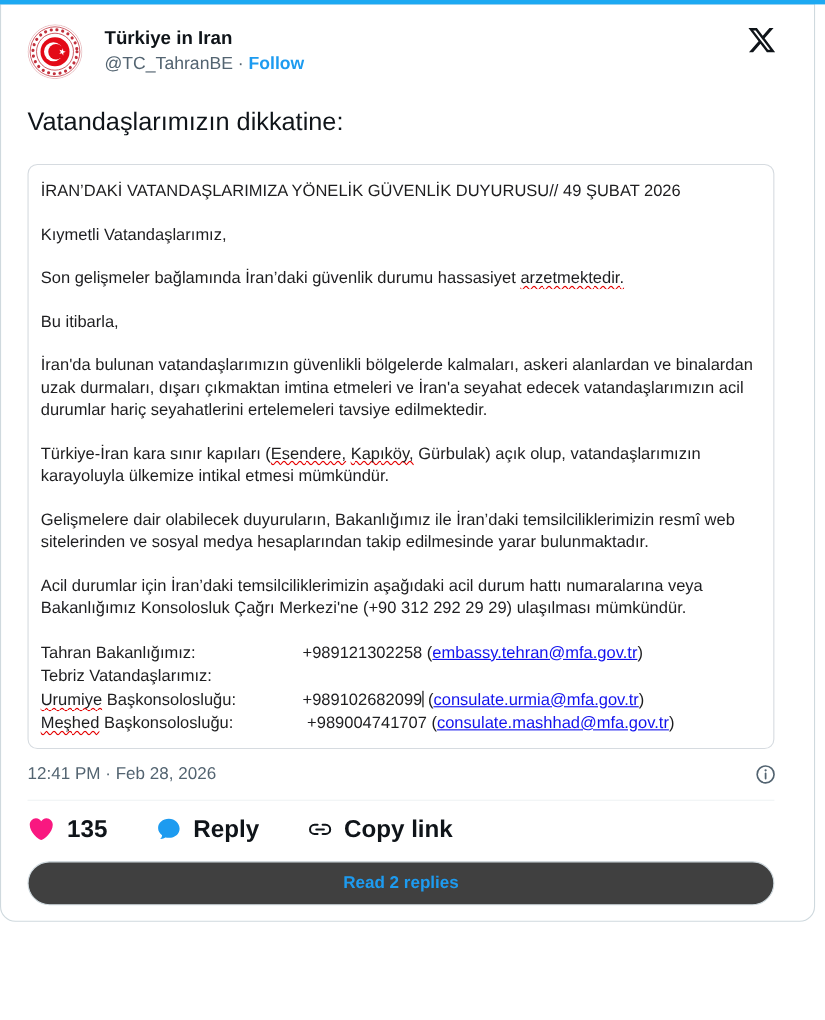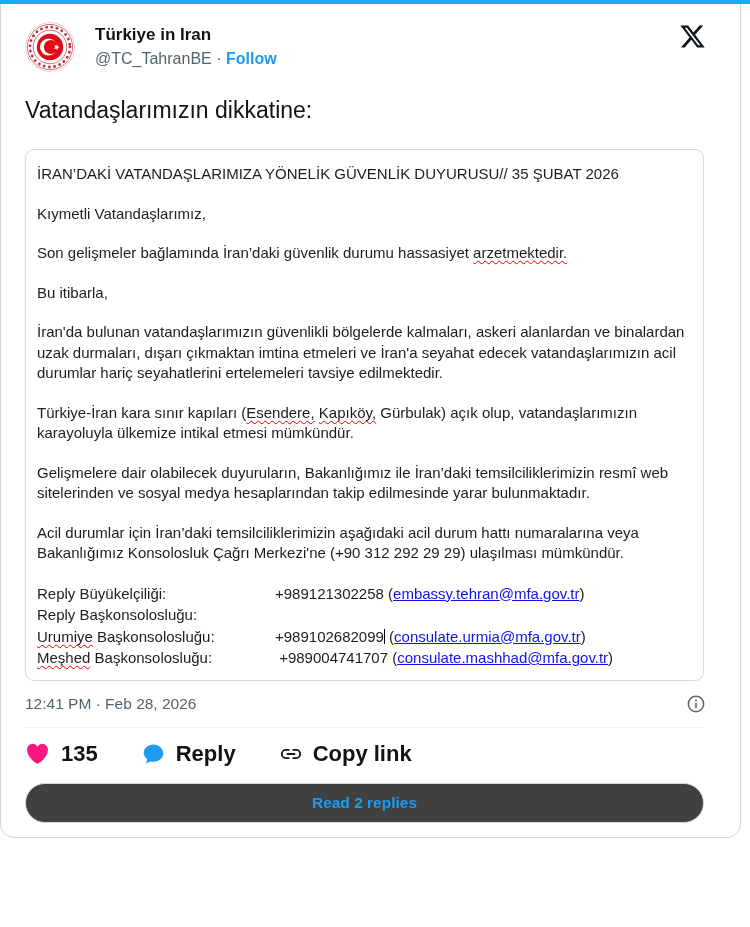--- a/index.html
+++ b/index.html
@@ -79,36 +79,36 @@
     </div>
     <svg class="x-logo" viewBox="0 0 24 24">
       <path fill="#0f1419" d="M18.244 2.25h3.308l-7.227 8.26 8.502 11.24H16.17l-5.214-6.817L4.99 21.75H1.68l7.73-8.835L1.254 2.25H8.08l4.713 6.231zm-1.161 17.52h1.833L7.084 4.126H5.117z"></path>
     </svg>
   </div>
 
   <div class="tweet-text">Vatandaşlarımızın dikkatine:</div>
 
   <div class="doc-box">
     <div>
-        <p class="doc-p"><span>İRAN’DAKİ VATANDAŞLARIMIZA YÖNELİK GÜVENLİK DUYURUSU// 35 ŞUBAT 2026</span></p>
+        <p class="doc-p"><span>İRAN’DAKİ VATANDAŞLARIMIZA YÖNELİK GÜVENLİK DUYURUSU// 49 ŞUBAT 2026</span></p>
         <p class="doc-p"><span>Kıymetli Vatandaşlarımız,</span></p>
         <p class="doc-p"><span>Son gelişmeler bağlamında İran’daki güvenlik durumu hassasiyet </span><span class="sq">arzetmektedir.</span></p>
         <p class="doc-p"><span>Bu itibarla,</span></p>
         <p class="doc-p"><span>İran'da bulunan vatandaşlarımızın güvenlikli bölgelerde kalmaları, askeri alanlardan ve binalardan uzak durmaları, dışarı çıkmaktan imtina etmeleri ve İran'a seyahat edecek vatandaşlarımızın acil durumlar hariç seyahatlerini ertelemeleri tavsiye edilmektedir.</span></p>
         <p class="doc-p"><span>Türkiye-İran kara sınır kapıları (</span><span class="sq">Esendere,</span><span> </span><span class="sq">Kapıköy,</span><span> Gürbulak) açık olup, vatandaşlarımızın karayoluyla ülkemize intikal etmesi mümkündür.</span></p>
         <p class="doc-p"><span>Gelişmelere dair olabilecek duyuruların, Bakanlığımız ile İran’daki temsilciliklerimizin resmî web sitelerinden ve sosyal medya hesaplarından takip edilmesinde yarar bulunmaktadır.</span></p>
         <p class="doc-p"><span>Acil durumlar için İran’daki temsilciliklerimizin aşağıdaki acil durum hattı numaralarına veya Bakanlığımız Konsolosluk Çağrı Merkezi'ne (+90 312 292 29 29) ulaşılması mümkündür.</span></p>
       </div>
     <div class="contact-list">
         <div class="contact-row">
-          <span class="c-label"><span>Reply Büyükelçiliği:</span></span>
+          <span class="c-label"><span>Tahran Bakanlığımız:</span></span>
           <span class="c-value"><span>+989121302258</span> (<a class="email" href="#">embassy.tehran@mfa.gov.tr</a>)</span>
         </div>
         <div class="contact-row">
-          <span class="c-label"><span>Reply Başkonsolosluğu:</span></span>
+          <span class="c-label"><span>Tebriz Vatandaşlarımız:</span></span>
         </div>
         <div class="contact-row">
           <span class="c-label"><span class="sq">Urumiye</span><span> Başkonsolosluğu:</span></span>
           <span class="c-value"><span>+989102682099</span><span class="caret"></span> (<a class="email" href="#">consulate.urmia@mfa.gov.tr</a>)</span>
         </div>
         <div class="contact-row">
           <span class="c-label"><span class="sq">Meşhed</span><span> Başkonsolosluğu:</span></span>
           <span class="c-value"><span> +989004741707</span> (<a class="email" href="#">consulate.mashhad@mfa.gov.tr</a>)</span>
         </div>
       </div>

